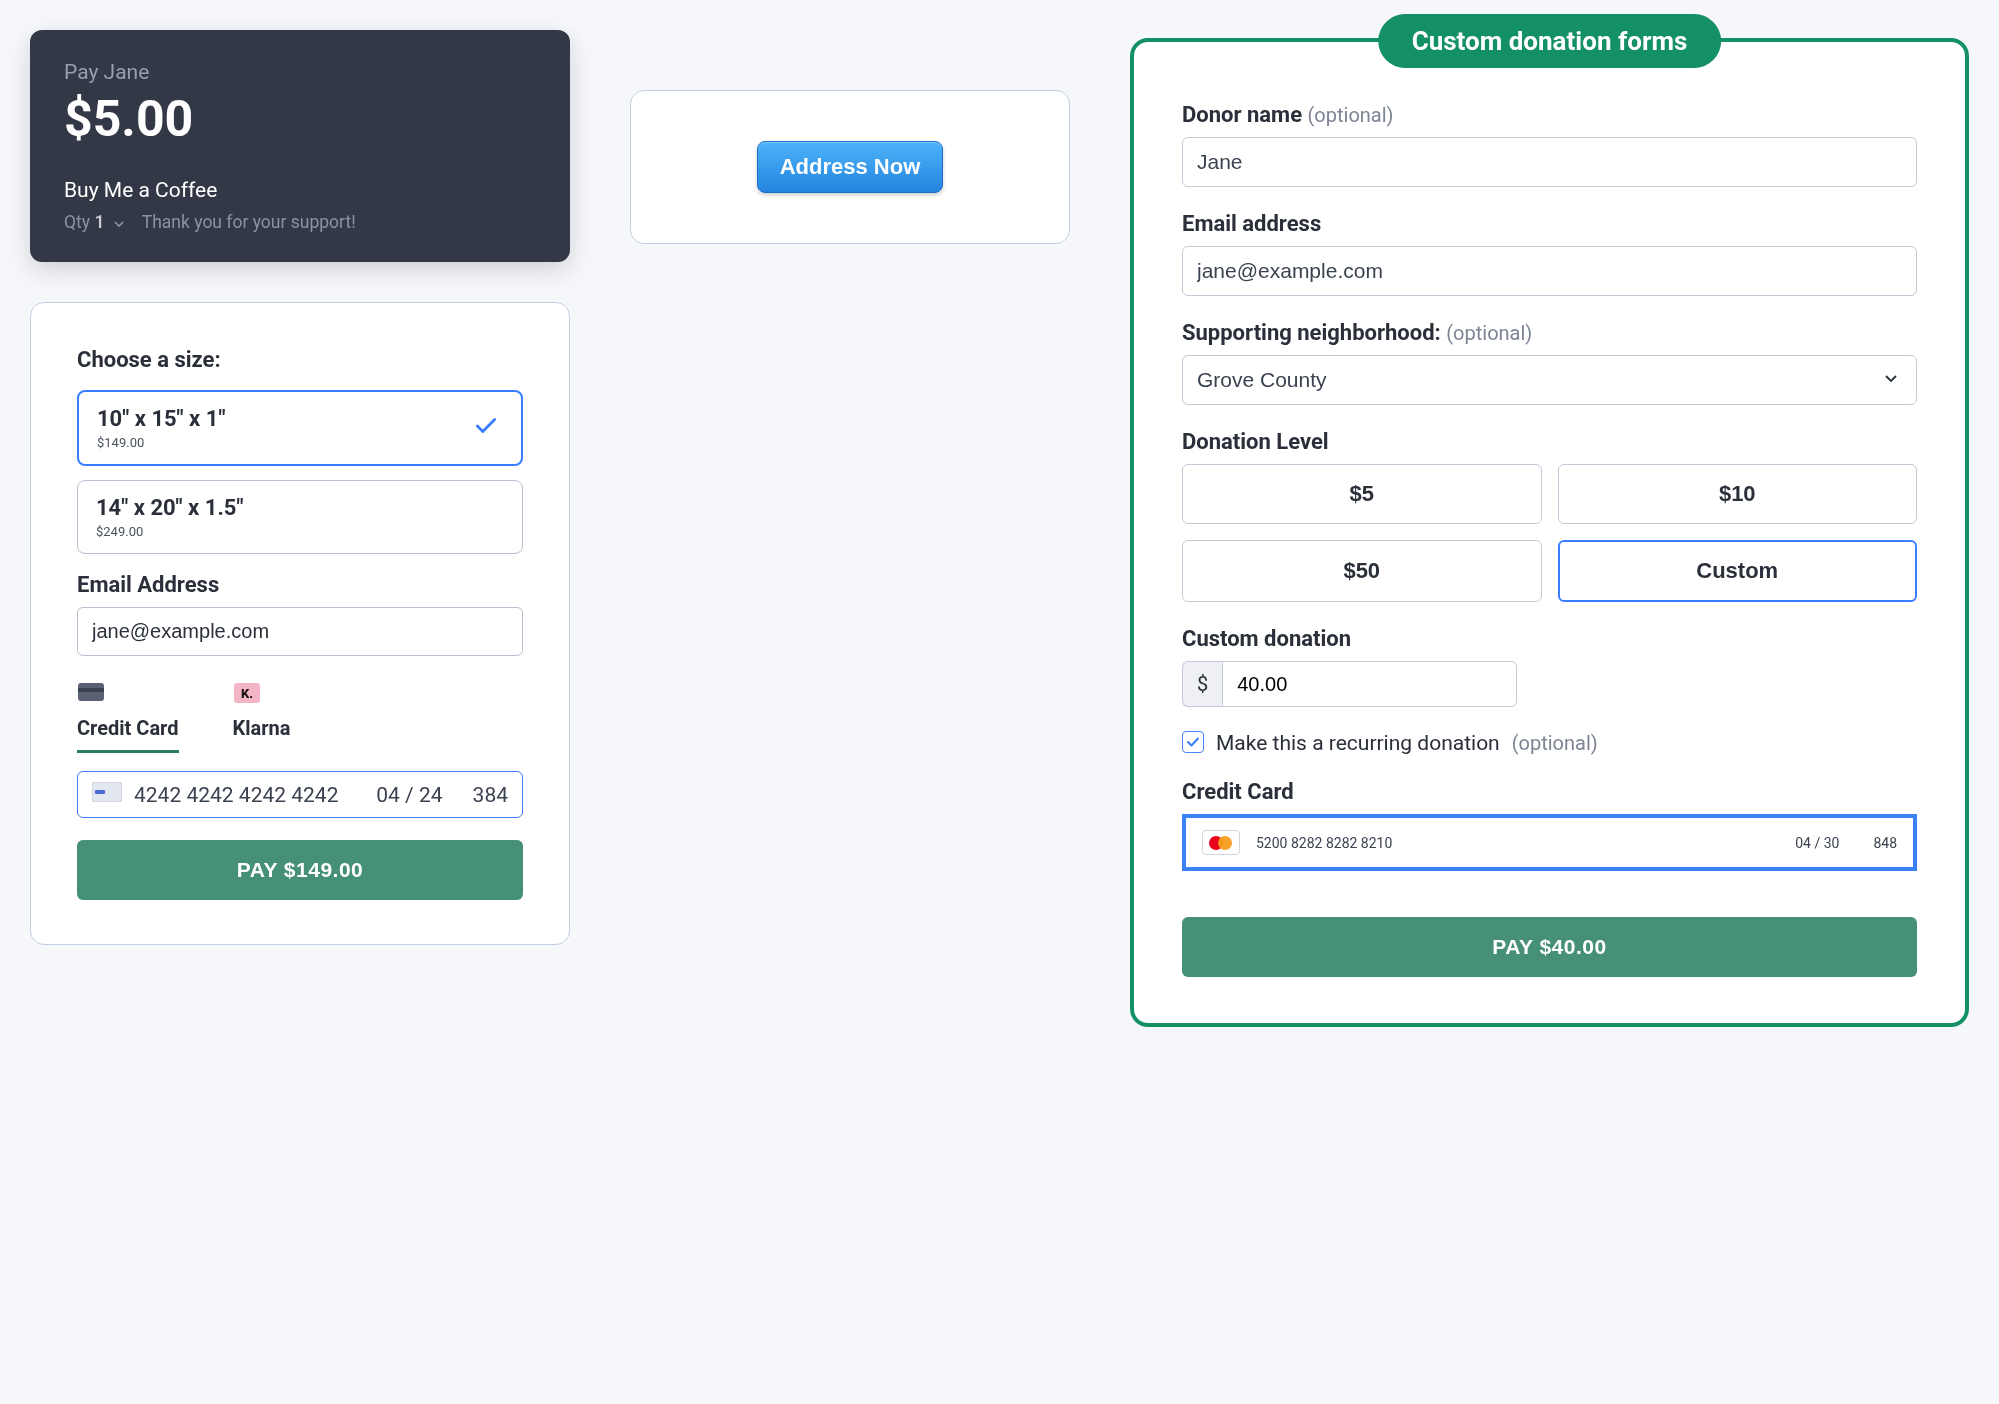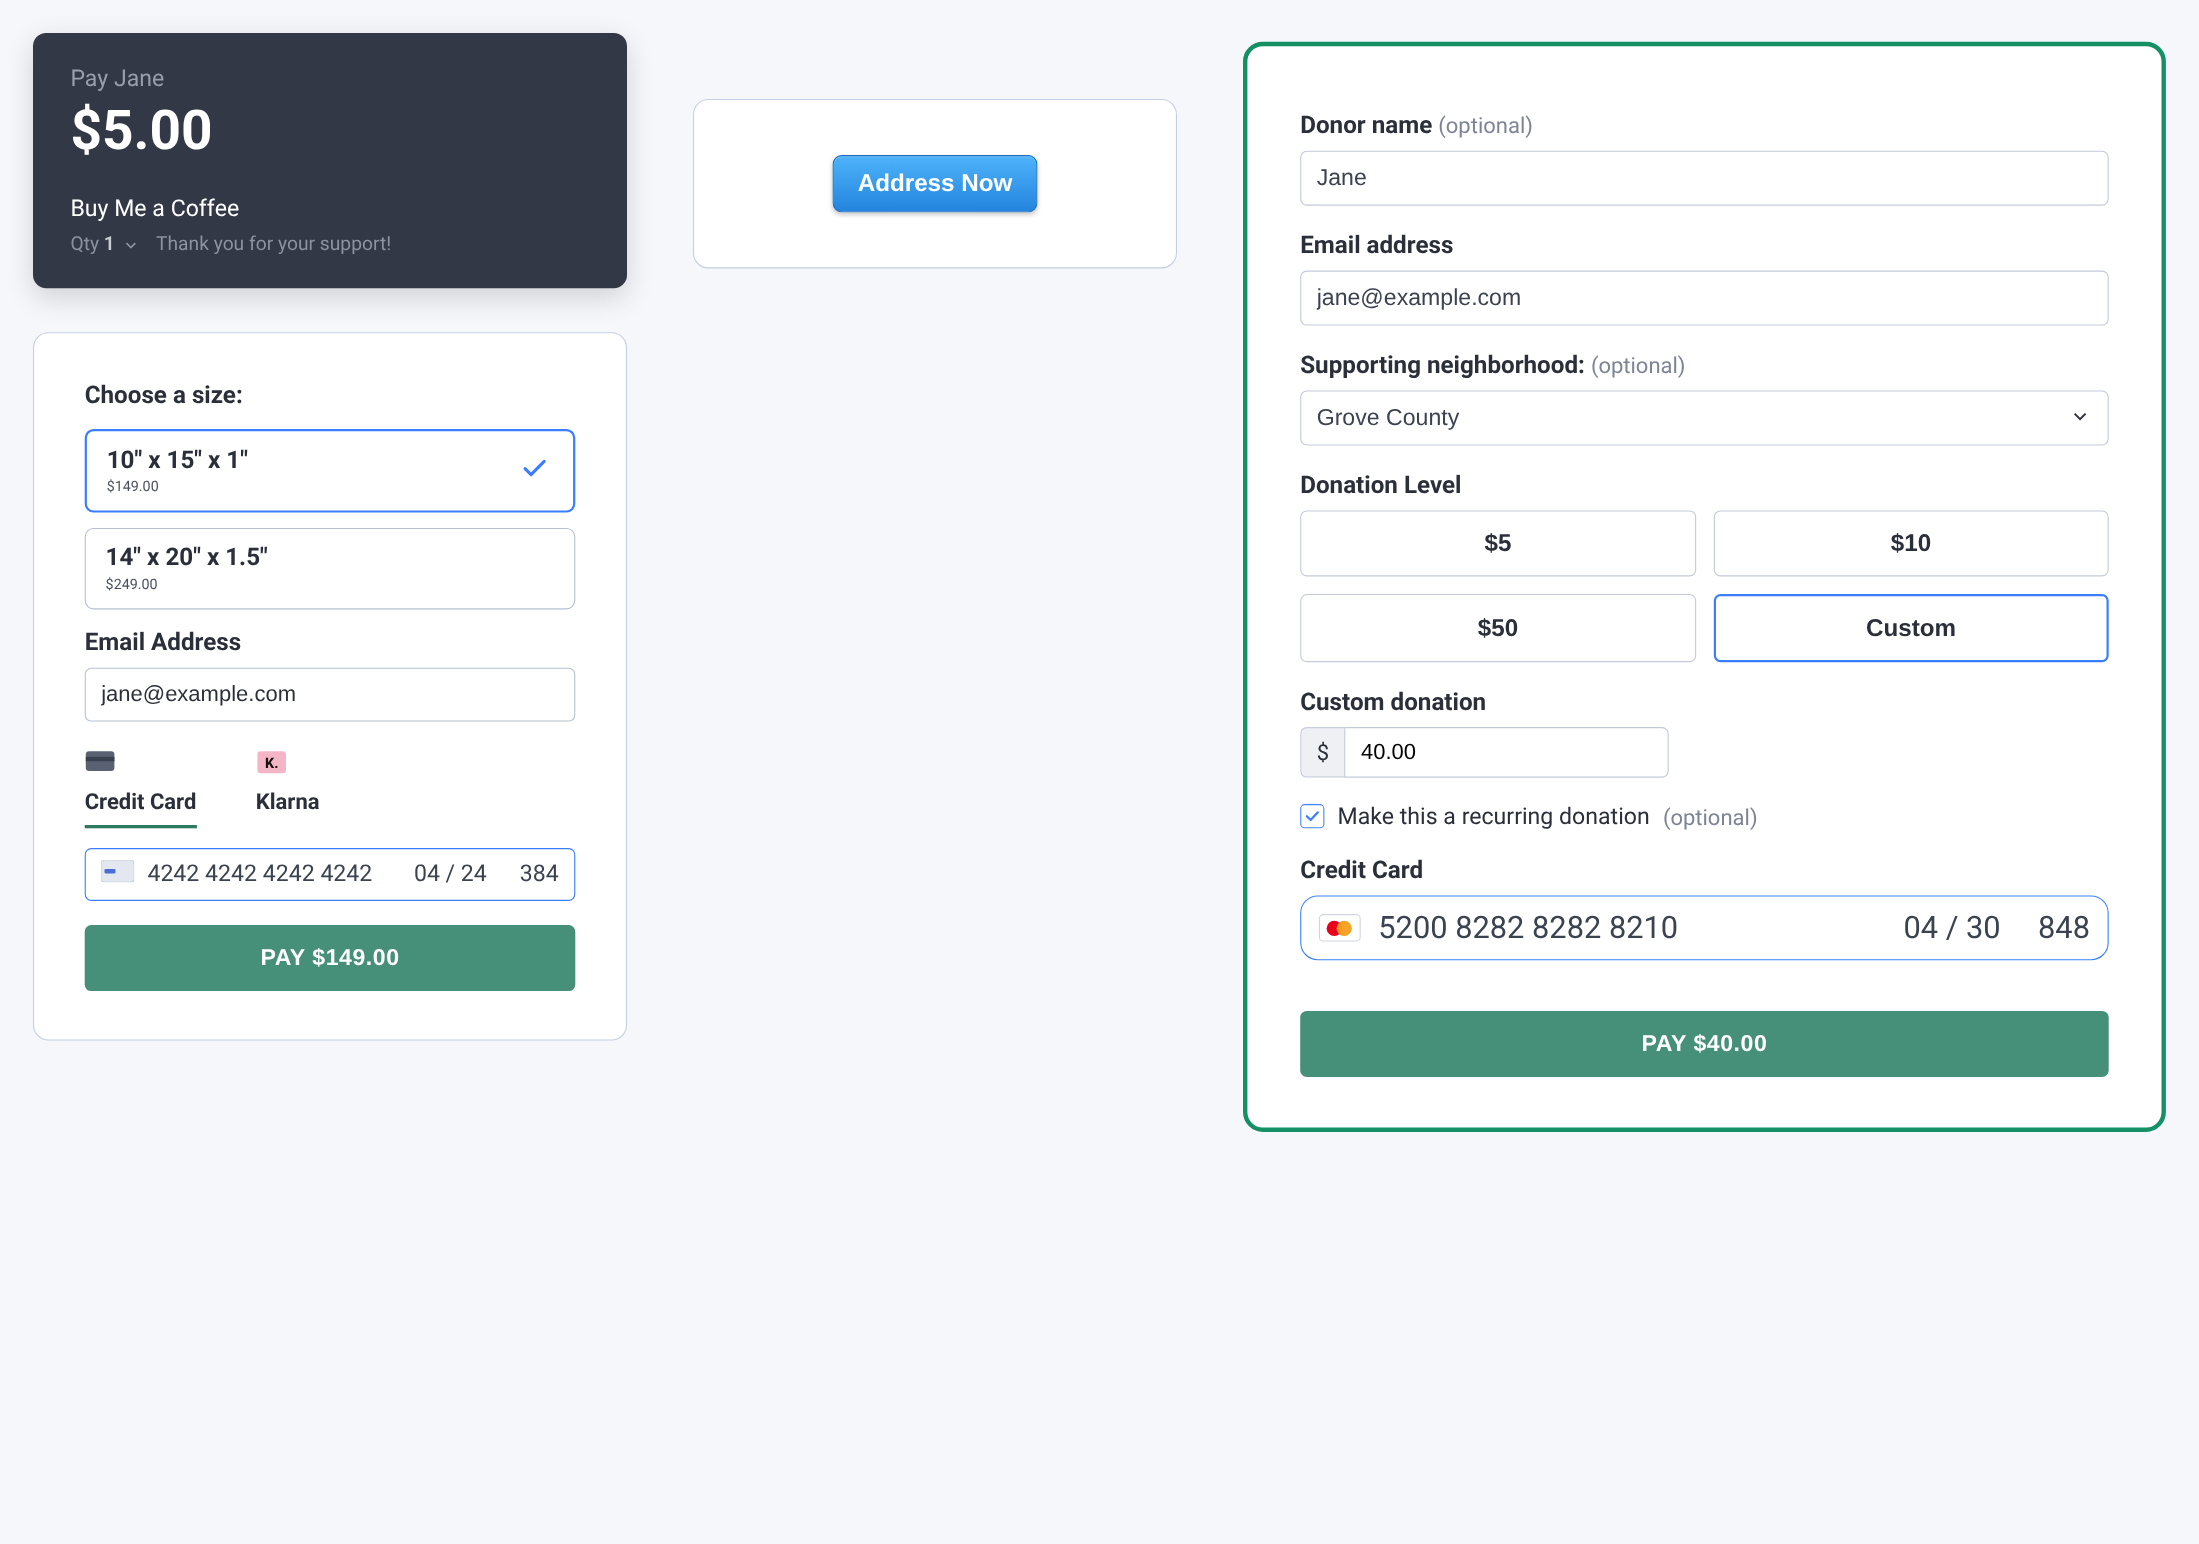--- a/index.html
+++ b/index.html
@@ -189,27 +189,27 @@
     .checkbox-row { display: flex; align-items: flex-start; gap: 12px; font-size: 21px; color: #2a2f3a; }
     .checkbox-row .opt { color: #7d8494; font-size: 20px; }
     .check-box {
       width: 22px; height: 22px;
       border: 1.5px solid #4a85ff;
       border-radius: 4px;
       display: flex; align-items:center; justify-content:center;
       cursor: pointer;
     }
     .dcc-row {
-      border: 1px solid #3b82f6;
-      border-radius: 16px;
+      border: 4px solid #3b82f6;
+      border-radius: 0;
       padding: 12px 16px;
       display: flex;
       align-items: center;
       gap: 16px;
-      font-size: 28px;
+      font-size: 14px;
       color: #3b4250;
     }
     .mcmark {
       width: 38px; height: 25px;
       border-radius: 4px;
       border: 1px solid #d0d5de;
       background: #fff;
       position: relative;
       flex: 0 0 auto;
     }
@@ -299,20 +299,21 @@
   </div>
 
   <div>
     <div class="purchase-card">
       <button class="purchase-btn">Address Now</button>
     </div>
   </div>
 
   <div class="donation-wrap">
     <div class="donation-card">
+      <div class="donation-badge">Custom donation forms</div>
 
       <div class="dgroup">
         <div class="dlabel">
           <span>Donor name</span>
           <span class="opt">(optional)</span>
         </div>
         <input class="dinput" value="Jane" style="">
       </div>
 
       <div class="dgroup">

